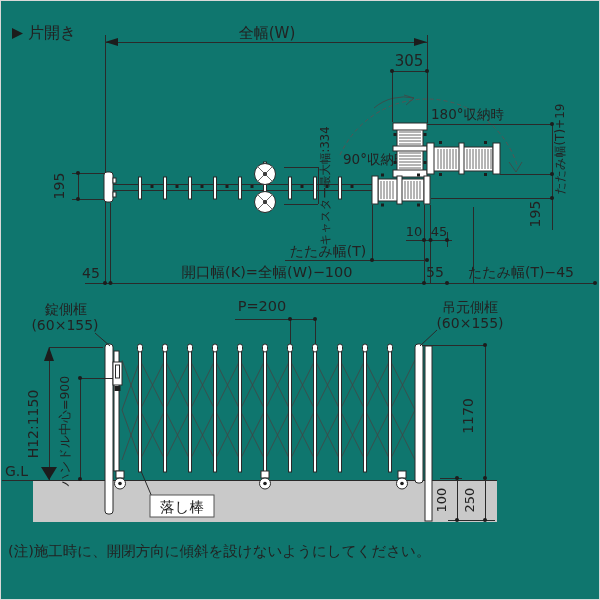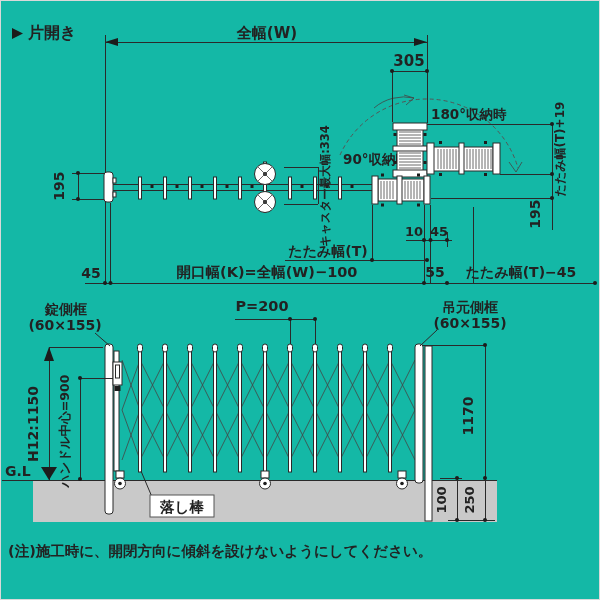--- a/index.html
+++ b/index.html
@@ -1,16 +1,16 @@
 <!DOCTYPE html>
 <html><head>
 <meta charset="utf-8">
 <style>
   html,body{margin:0;padding:0;background:#fff;}
-  .stage{position:relative;width:600px;height:600px;background:#14b8a6;overflow:hidden;font-weight:bold;}
+  .stage{position:relative;width:600px;height:600px;background:#0f766e;overflow:hidden;}
   .frame{position:absolute;inset:0;border:1px solid #d9d9d9;pointer-events:none;}
   svg{display:block}
   .t{fill:#222;font-family:"DejaVu Sans","Liberation Sans",sans-serif;}
   .ln{stroke:#2a2a2a;stroke-width:1;fill:none;}
   .lnT{stroke:#2a2a2a;stroke-width:1;fill:none;shape-rendering:crispEdges;}
   .dash{stroke:#555;stroke-width:1;fill:none;stroke-dasharray:4 3;}
   .wh{fill:#fff;stroke:#2a2a2a;stroke-width:1;}
   .blk{fill:#1c1c1c;stroke:none;}
   .thin{stroke:#444;stroke-width:0.8;fill:none;}
 </style>

